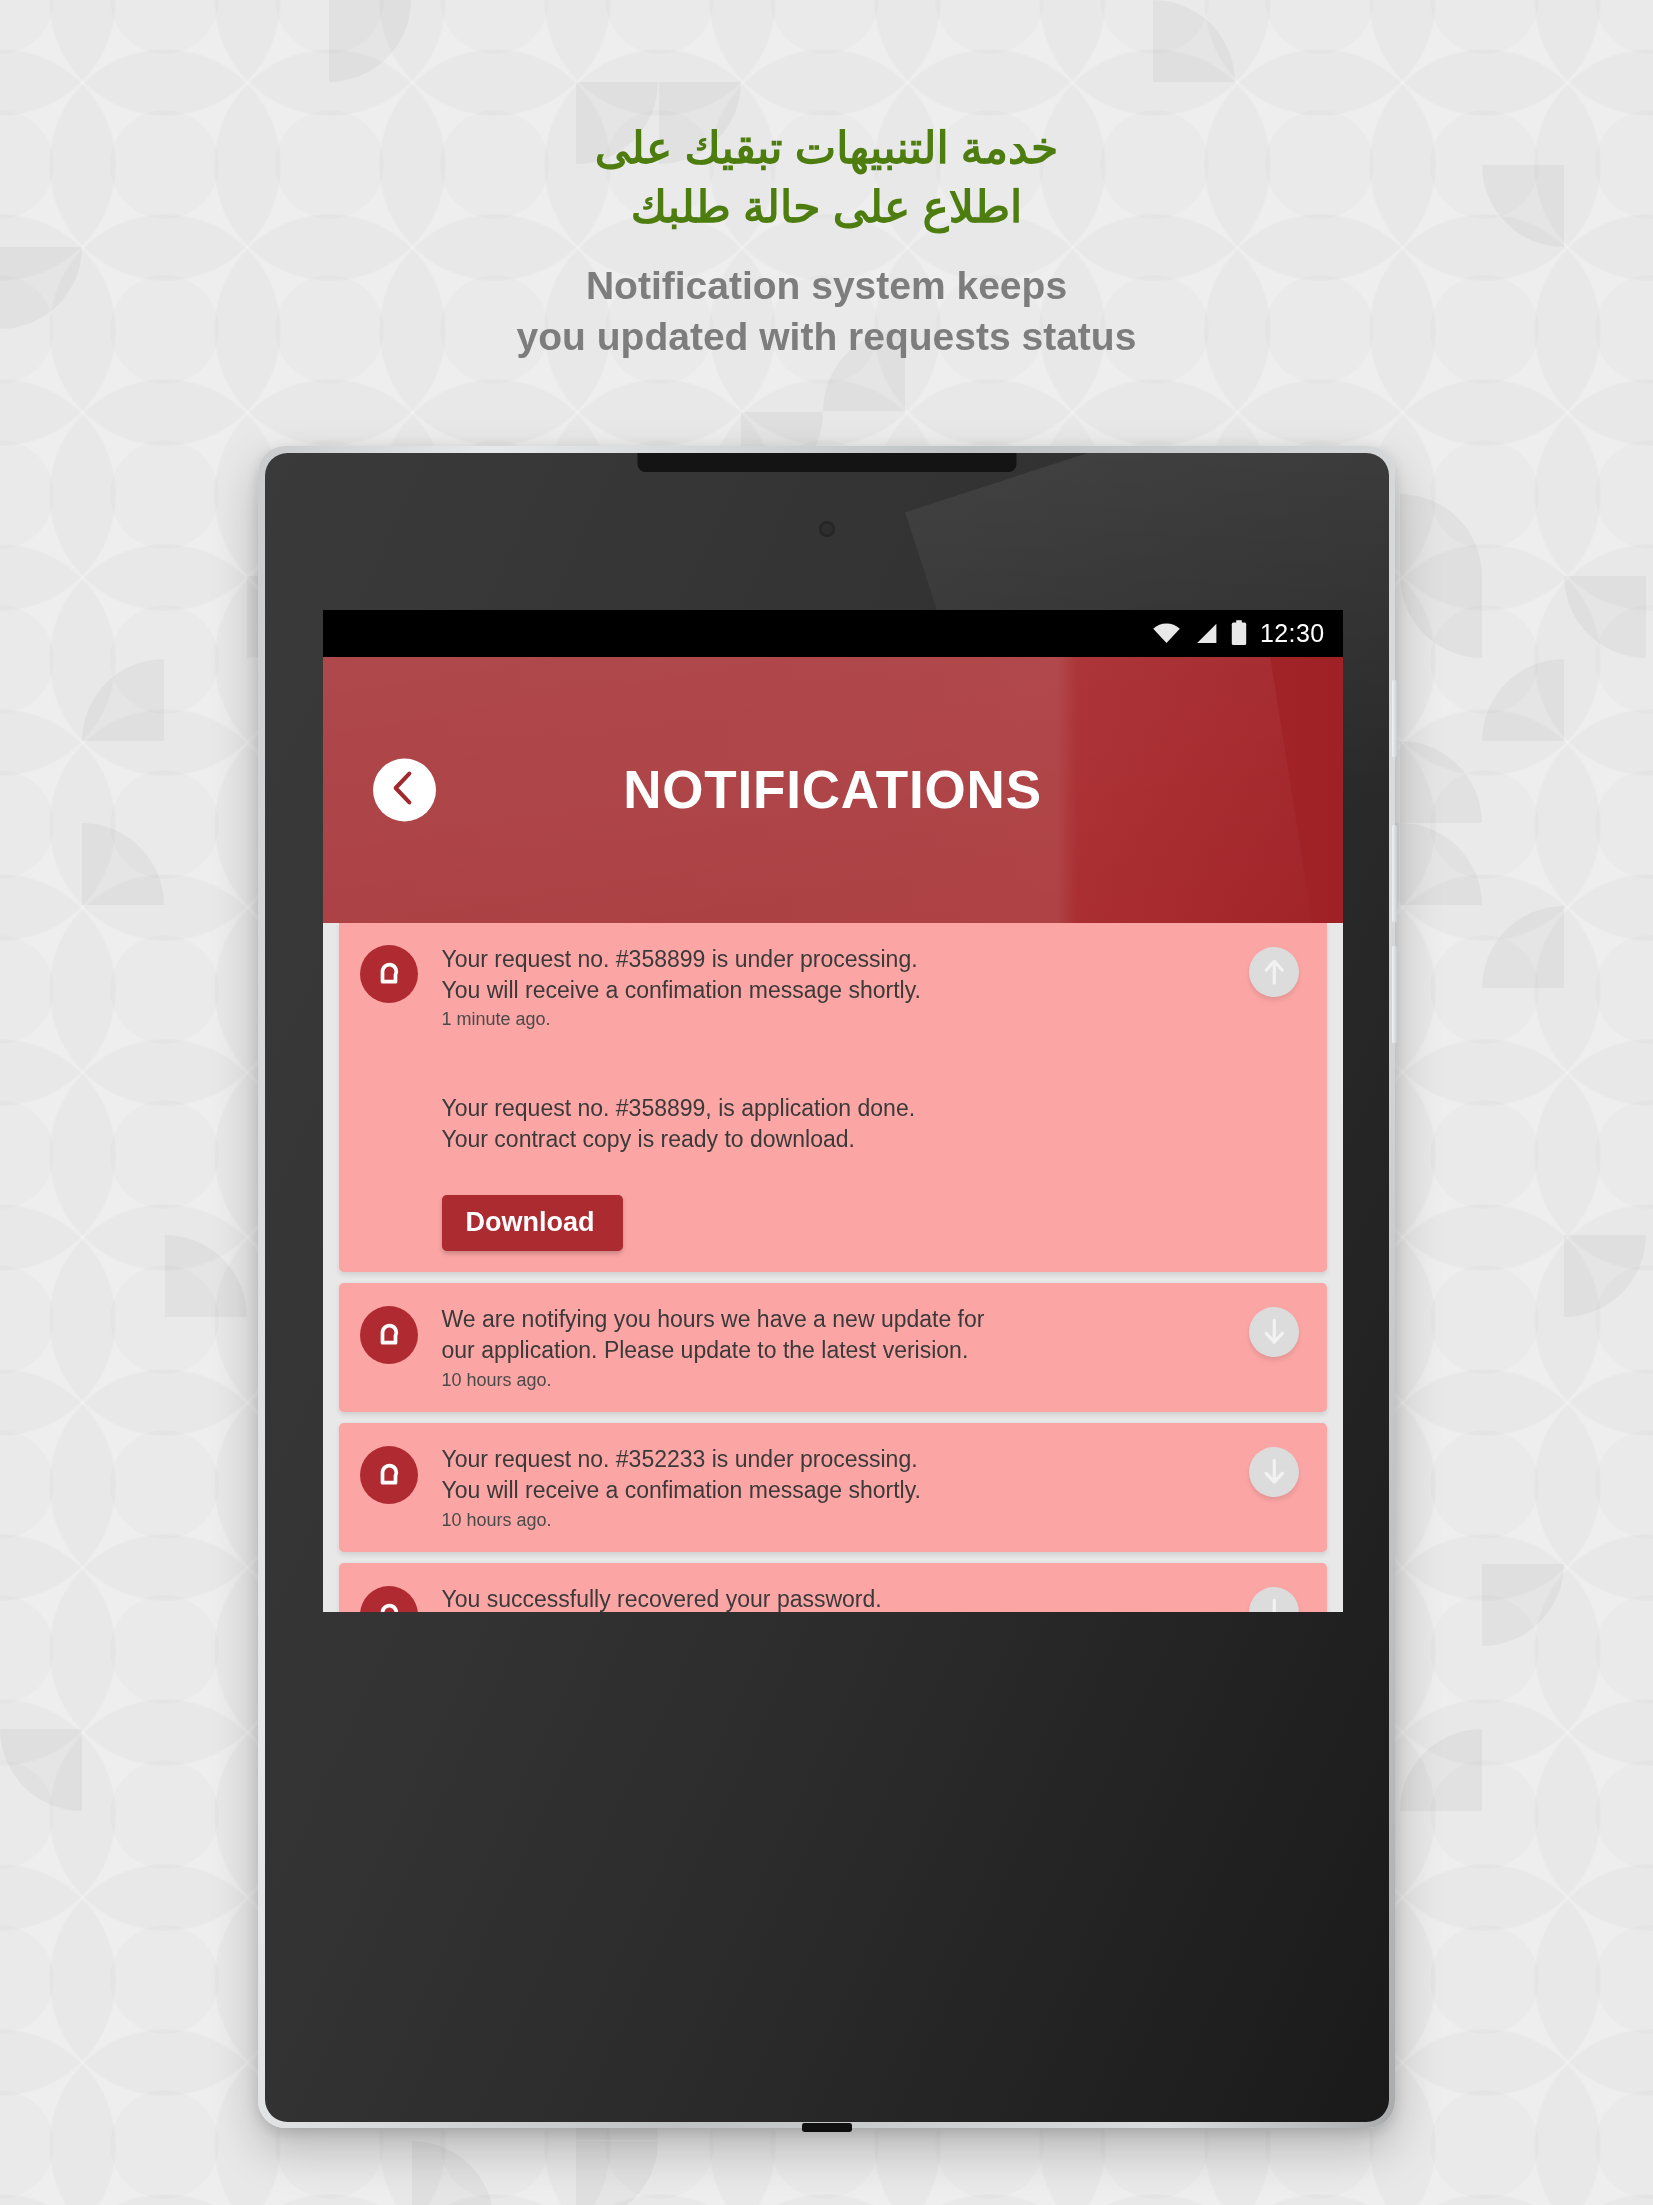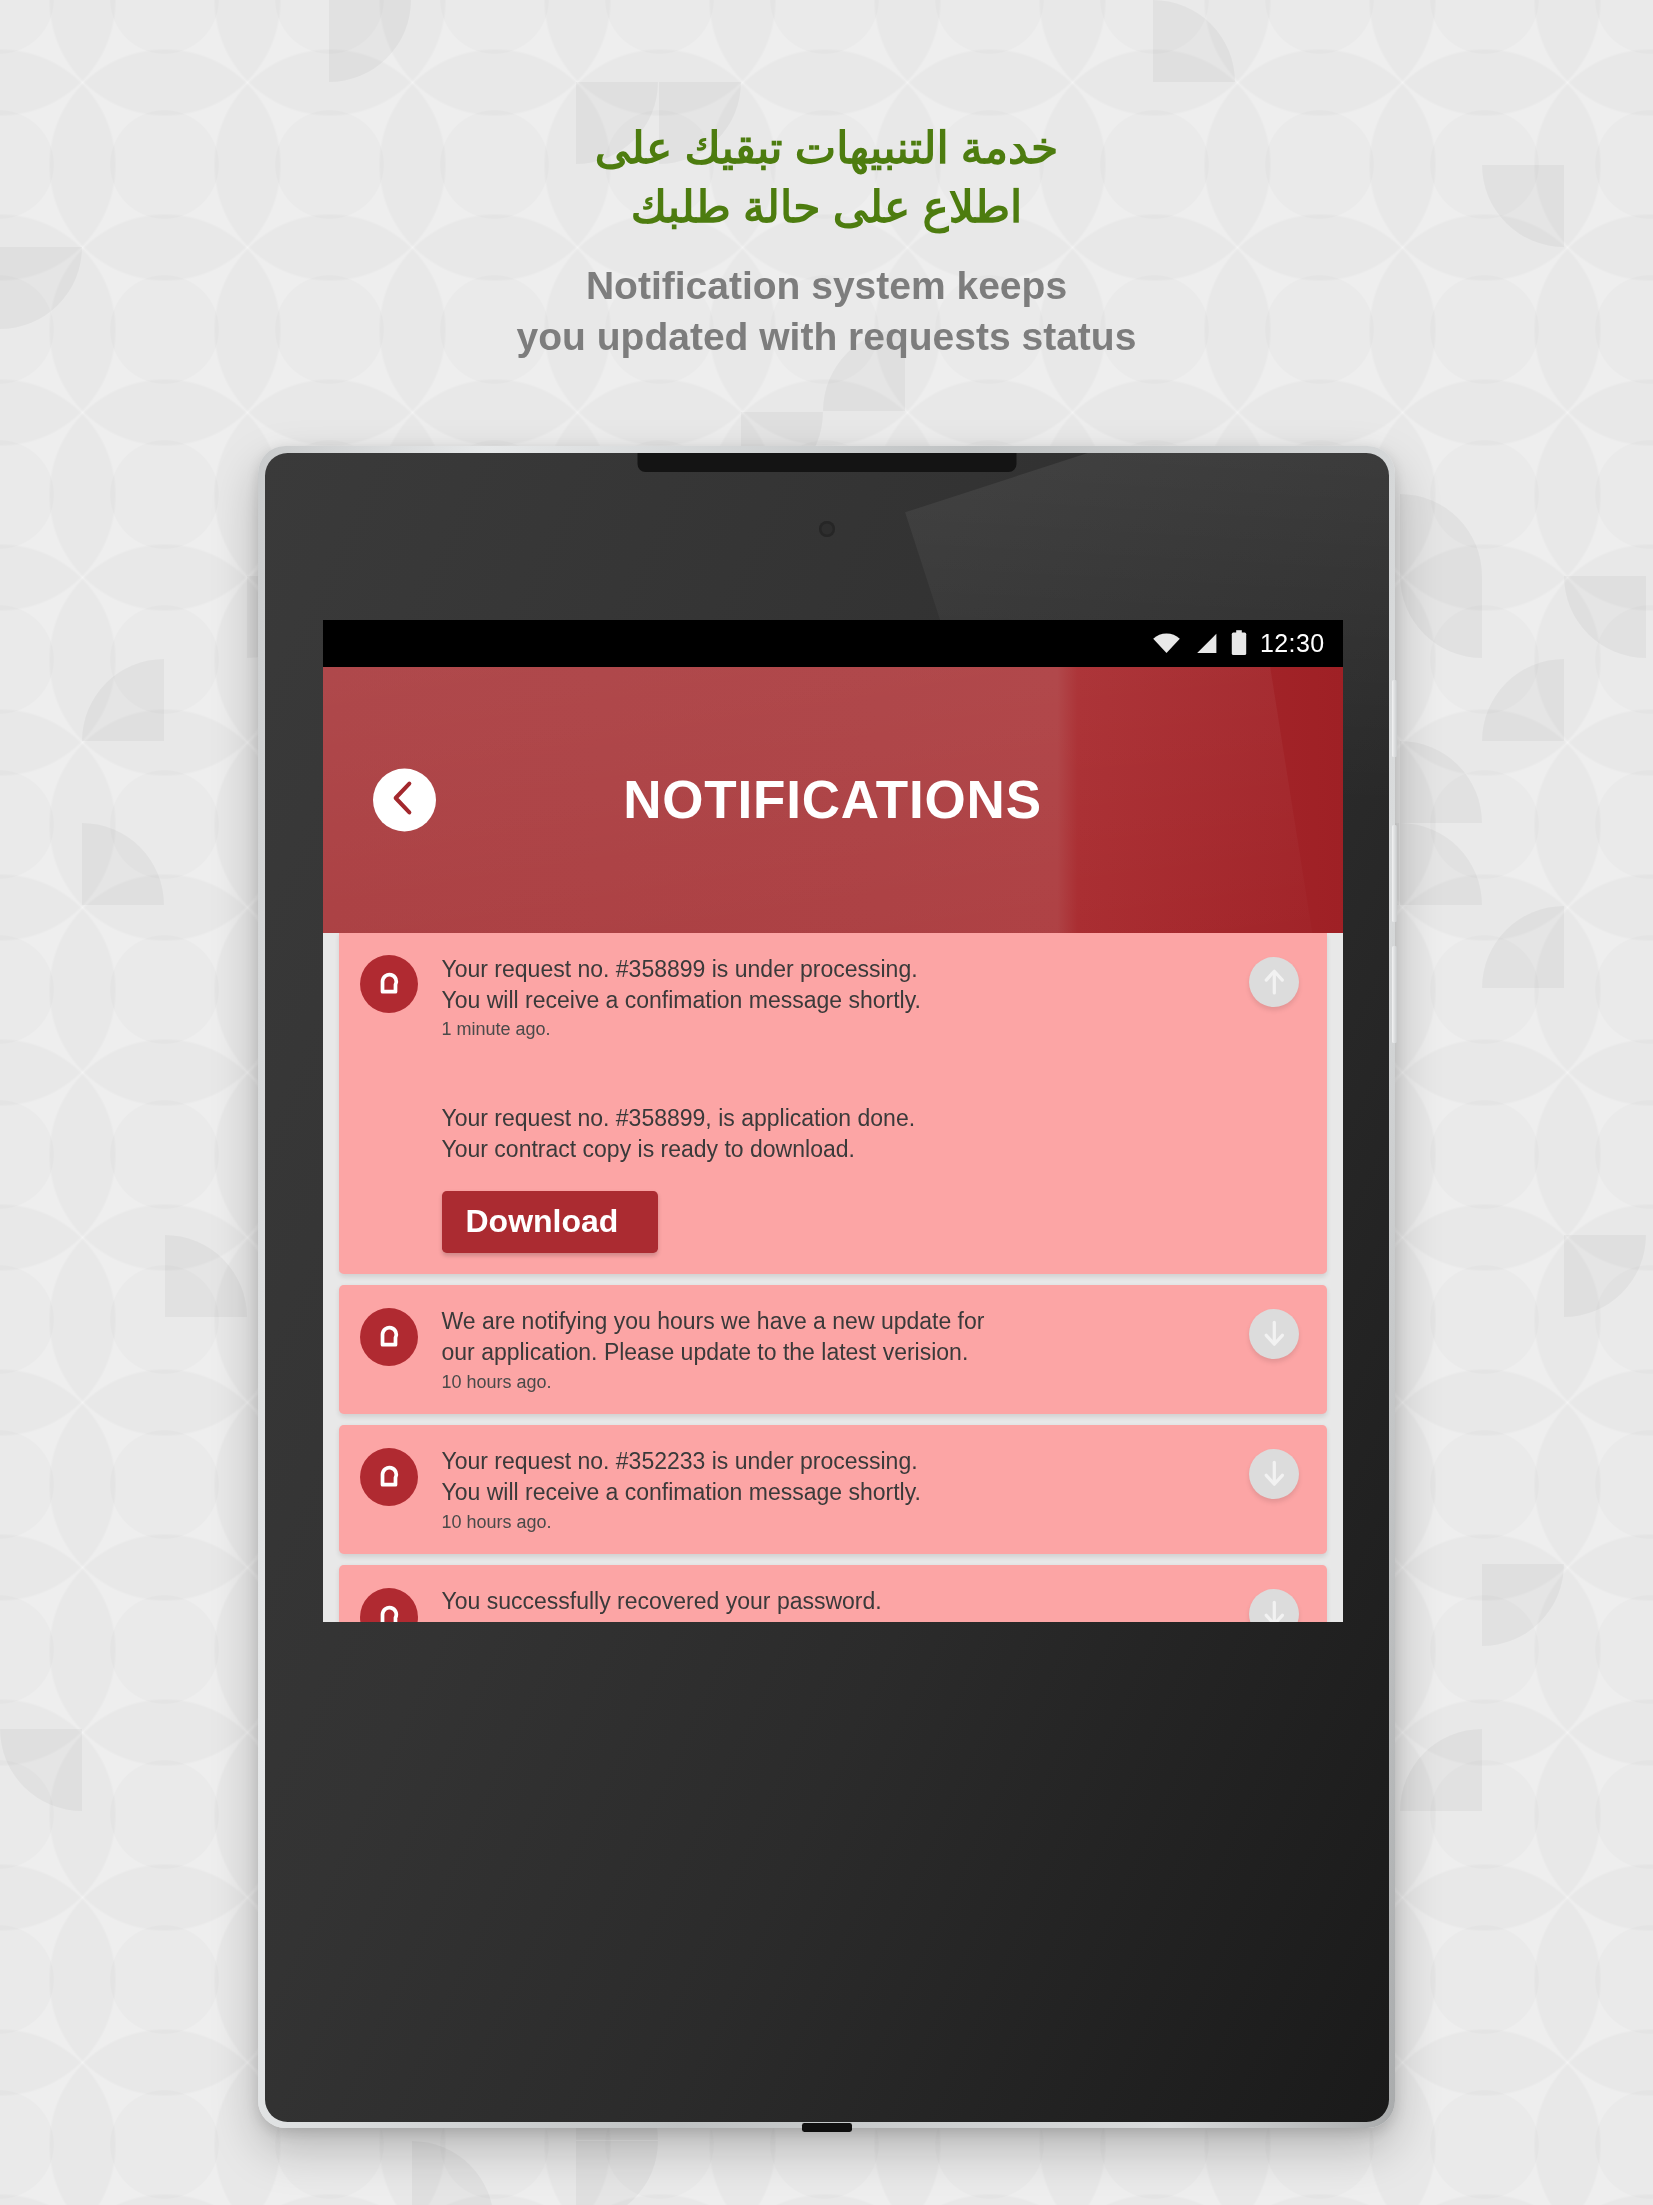--- a/index.html
+++ b/index.html
@@ -90,21 +90,21 @@
   #side-btn-volup{ top:379px;  height:97px; }
   #side-btn-voldn{ top:500px;  height:97px; }
   #bottom-port{
     position:absolute; left:50%; transform:translateX(-50%);
     bottom:-4px; width:50px; height:9px;
     background:#101010; border-radius:2.4px;
   }
 
   
   #screen{
-    position:absolute; left:58px; top:167px;
+    position:absolute; left:58px; top:157px;
     width:1020px; height:1002px;
     background:#ffffff; overflow:hidden;
   }
 
   
   #status-bar{
     height:47px; background:#000; position:relative;
     display:flex; align-items:center; justify-content:flex-end;
     padding-right:18px; gap:13px;
   }
@@ -168,24 +168,24 @@
     position:absolute; right:27.4px; top:24px;
     width:50px; height:50px; border-radius:50%;
     background:#dcdcdc;
     display:flex; align-items:center; justify-content:center;
     box-shadow:0 3.2px 5.7px rgba(0,0,0,.10);
     cursor:pointer;
   }
   .notif-extra{ margin-top:63px; }
   .download-btn{
     display:inline-block;
-    margin-top:25px;
+    margin-top:39px;
     background:#ab2b31;
-    color:#fff; font-weight:bold; font-size:32px;
-    padding:12px 40px 13px 24px;
+    color:#fff; font-weight:bold; font-size:27px;
+    padding:12px 28px 13px 24px;
     border-radius:4.8px; border:none;
     box-shadow:0 2.4px 4px rgba(0,0,0,.18);
     cursor:pointer;
     font-family:"Liberation Sans", sans-serif;
   }
 </style>
 </head>
 <body>
 
 <div id="bg-pattern"></div>

